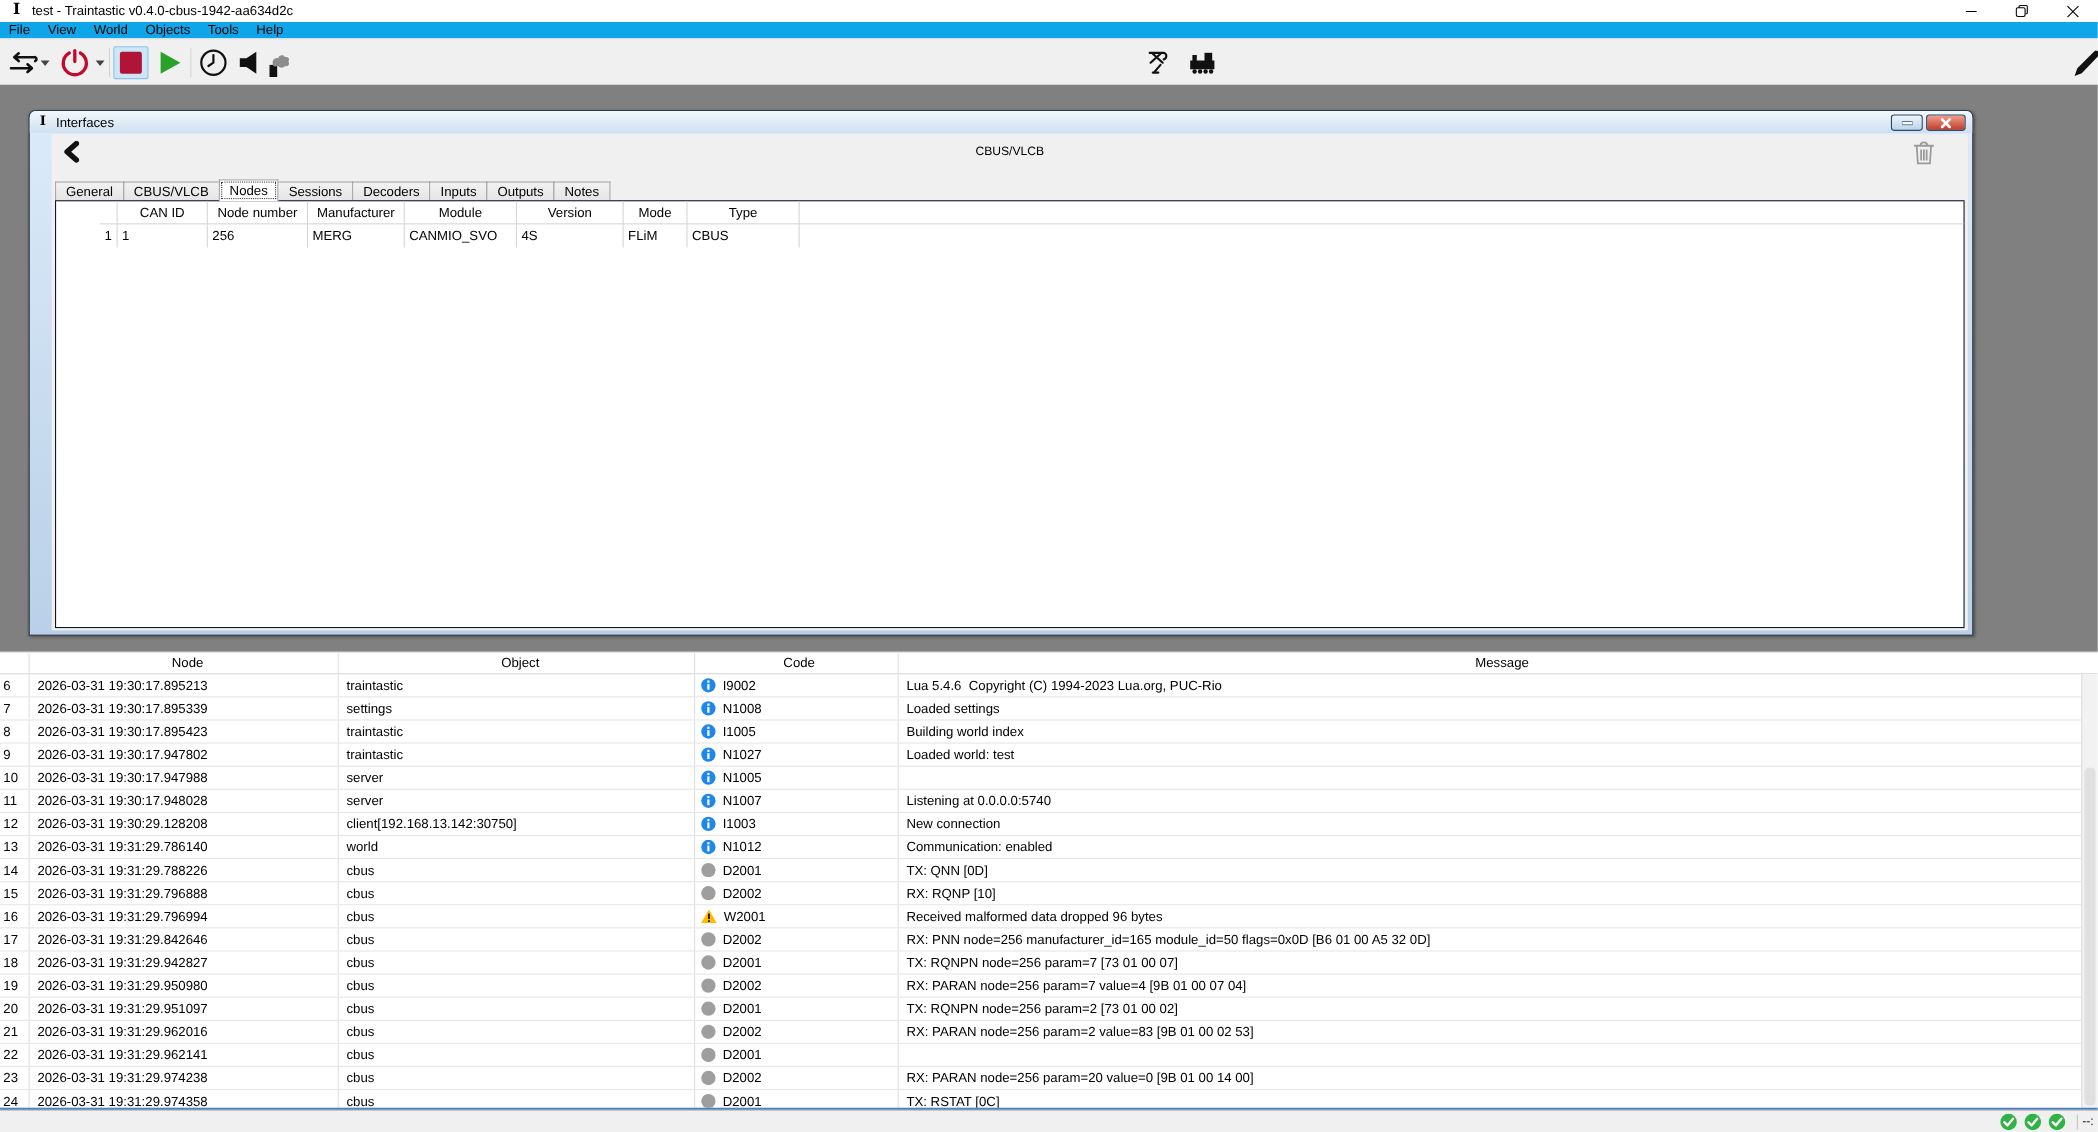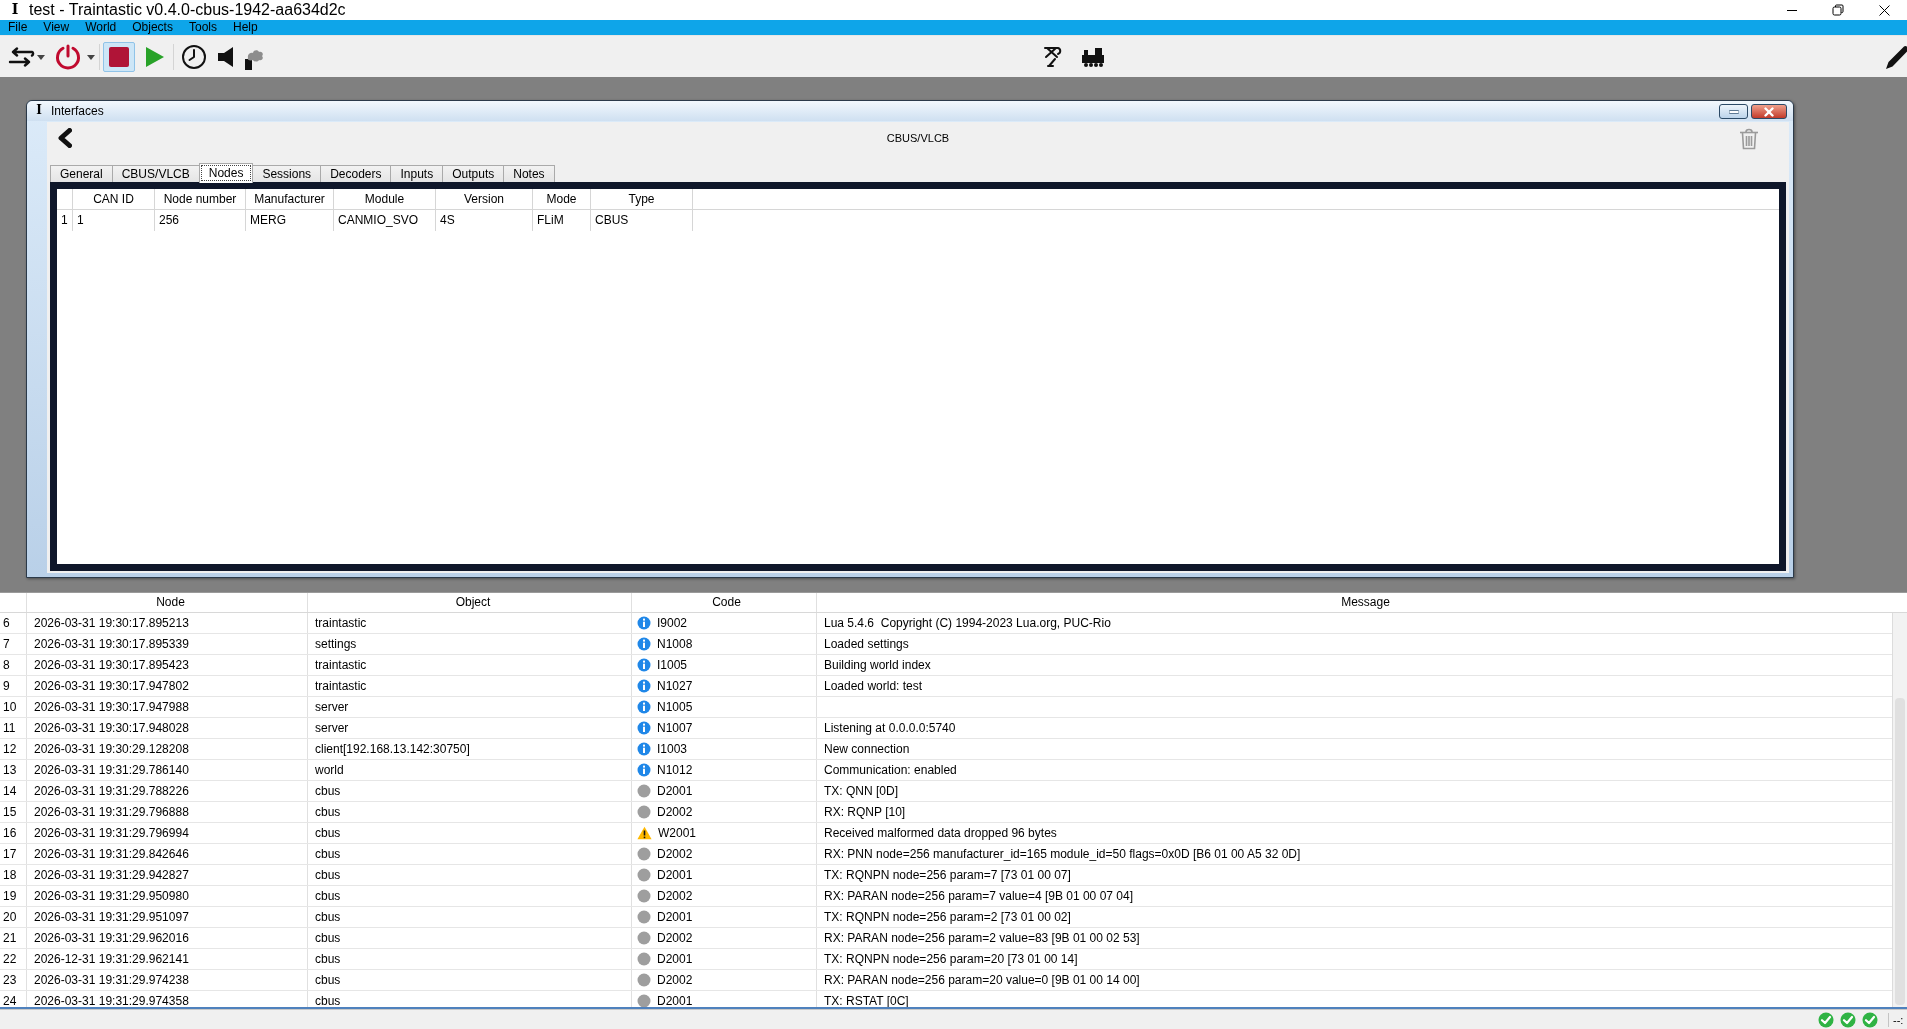--- a/index.html
+++ b/index.html
@@ -4,21 +4,21 @@
 <style>
   * { margin:0; padding:0; box-sizing:border-box; }
   html,body { width:1907px; height:1029px; overflow:hidden; background:#fff;
               font-family:"Liberation Sans", sans-serif; font-size:12px; color:#000; }
 
   
   .titlebar { position:absolute; left:0; top:0; width:1907px; height:20px; background:#ffffff;
               display:flex; align-items:center; }
   .app-ico { width:14px; height:14px; margin-left:8px; margin-right:7px;
              font-family:"DejaVu Serif", serif; font-weight:bold; font-size:14px; line-height:13px; text-align:center; }
-  .title-text { font-size:16px; }
+  .title-text { font-size:12px; }
   .win-controls { position:absolute; right:0; top:0; height:20px; display:flex; }
   .win-btn { width:46px; height:20px; display:flex; align-items:center; justify-content:center; }
   .win-btn svg { display:block; }
 
   
   .menubar { position:absolute; left:0; top:20px; width:1907px; height:15px; background:#0ea5e9;
              display:flex; align-items:flex-end; }
   .menu-item { padding:0 8px; font-size:12px; height:15px; line-height:15px; }
 
   
@@ -55,21 +55,21 @@
   .trash-btn { position:absolute; right:28px; top:4px; width:24px; height:26px;
                display:flex; align-items:center; justify-content:center; }
 
   .tabbar { position:absolute; left:3px; top:41px; height:20px; display:flex; align-items:flex-end; }
   .tab { height:18px; line-height:17px; padding:0 9px; font-size:12px; background:linear-gradient(#f2f2f2,#e4e4e4);
          border:1px solid #aaaaaa; border-bottom:none; margin-right:-1px; }
   .tab.active { height:20px; line-height:19px; background:#ffffff; position:relative; z-index:2;
                 outline:1px dotted #444; outline-offset:-3px; }
 
   .nodes-table { position:absolute; left:3px; right:3px; top:60px; bottom:2px; background:#ffffff;
-                 border:7px solid #0f172a; }
+                 border:1px solid #0f172a;padding-left:40px; }
   .nt-row { display:flex; height:21px; }
   .nt-cell { border-right:1px solid #d6d6d6; height:21px; line-height:20px; overflow:hidden;
              white-space:nowrap; padding-left:4px; }
   .nt-head .nt-cell { text-align:center; padding-left:0; }
   .nt-head { border-bottom:1px solid #d6d6d6; }
   .nt-num { text-align:left; }
 
   
   .logpanel { position:absolute; left:0; top:592px; width:1907px; height:415px; background:#ffffff;
               border-top:1px solid #9a9a9a; overflow:hidden; }
@@ -444,26 +444,25 @@
         <div class="lcell lc-num">21</div>
         <div class="lcell lc-time">2026-03-31 19:31:29.962016</div>
         <div class="lcell lc-obj">cbus</div>
         <div class="lcell lc-code"><span style="display: inline-flex; align-items: center;"><svg width="14" height="14" viewBox="0 0 14 14">
               <circle cx="7" cy="7" r="6.5" fill="#9e9e9e"></circle>
             </svg></span><span>D2002</span></div>
         <div class="lcell lc-msg">RX: PARAN node=256 param=2 value=83 [9B 01 00 02 53]</div>
       </div>
       <div class="log-row">
         <div class="lcell lc-num">22</div>
-        <div class="lcell lc-time">2026-12-31 19:31:29.962141</div>
+        <div class="lcell lc-time">2026-03-31 19:31:29.962141</div>
         <div class="lcell lc-obj">cbus</div>
         <div class="lcell lc-code"><span style="display: inline-flex; align-items: center;"><svg width="14" height="14" viewBox="0 0 14 14">
               <circle cx="7" cy="7" r="6.5" fill="#9e9e9e"></circle>
             </svg></span><span>D2001</span></div>
-        <div class="lcell lc-msg">TX: RQNPN node=256 param=20 [73 01 00 14]</div>
       </div>
       <div class="log-row">
         <div class="lcell lc-num">23</div>
         <div class="lcell lc-time">2026-03-31 19:31:29.974238</div>
         <div class="lcell lc-obj">cbus</div>
         <div class="lcell lc-code"><span style="display: inline-flex; align-items: center;"><svg width="14" height="14" viewBox="0 0 14 14">
               <circle cx="7" cy="7" r="6.5" fill="#9e9e9e"></circle>
             </svg></span><span>D2002</span></div>
         <div class="lcell lc-msg">RX: PARAN node=256 param=20 value=0 [9B 01 00 14 00]</div>
       </div>

